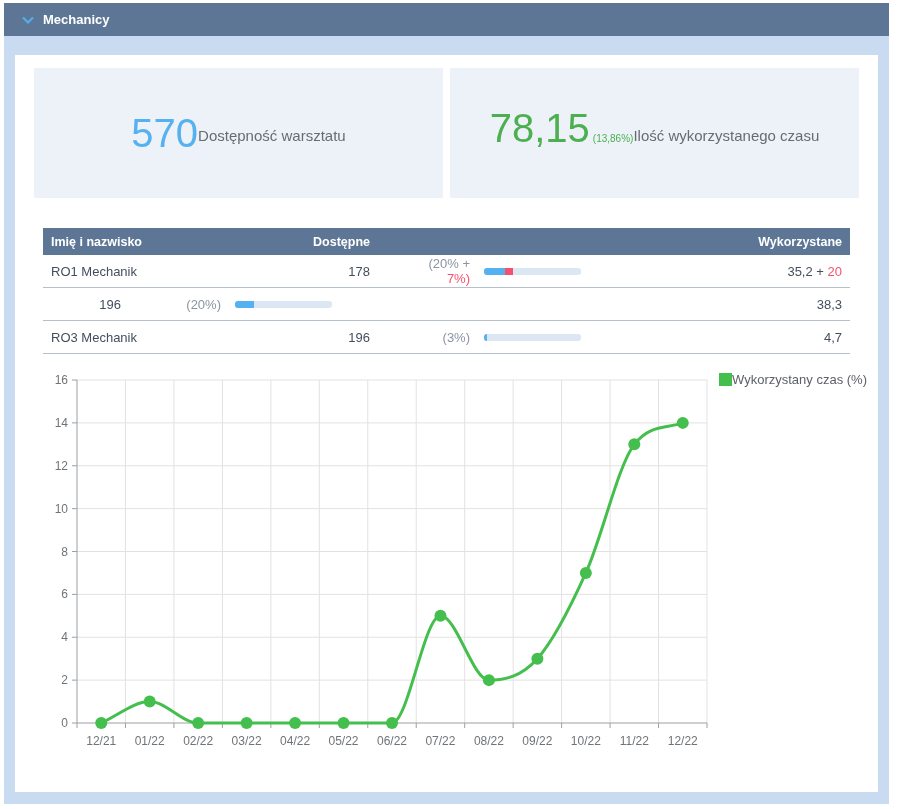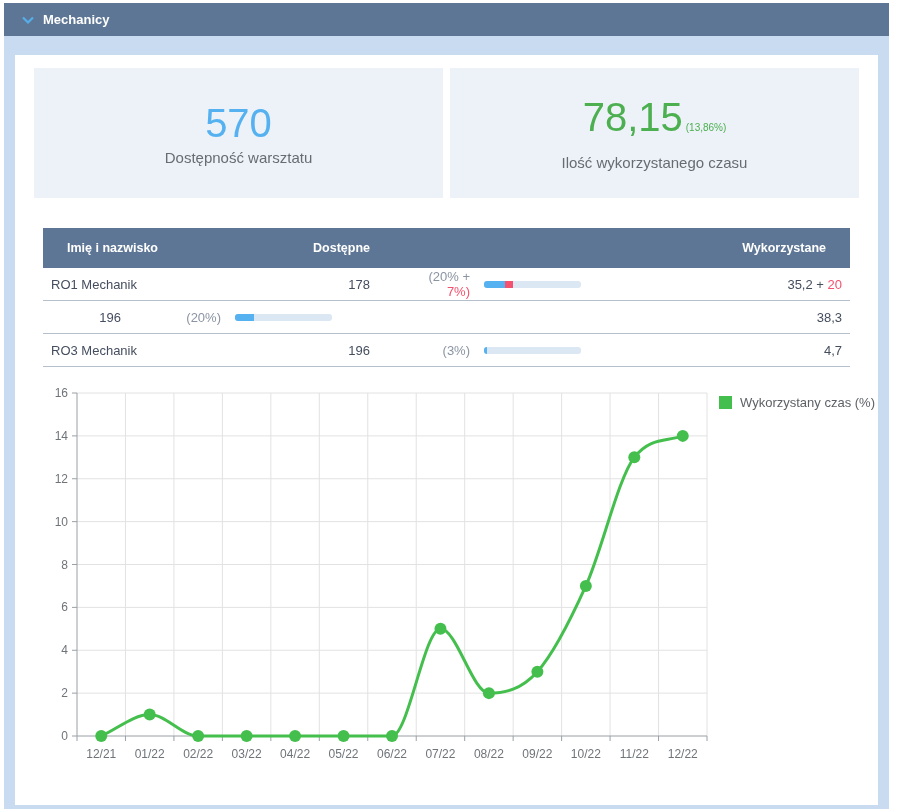--- a/index.html
+++ b/index.html
@@ -11,50 +11,50 @@
     padding-left:17px; cursor:pointer;
   }
   .chevron { display:inline-flex; margin-right:8px; }
   .panel-title { color:#ffffff; font-size:13px; font-weight:bold; }
   .panel-body { background:#c9dbf0; padding:19px 11px 12px 11px; }
   .content { background:#ffffff; padding:13px 0 26px 0; min-height:733px; }
 
   
   .cards { display:flex; gap:7px; margin:0 19px; }
   .card { flex:1; background:#edf2f8; height:130px; display:flex;
-          flex-direction:column; align-items:center; justify-content:center; }
+          flex-direction:row; align-items:center; justify-content:center; }
   .stat-value { font-size:40px; line-height:44px; }
   .stat-value.blue { color:#55b1f0; }
   .stat-value.green { color:#4caf50; }
   .stat-sub { font-size:10px; color:#4caf50; margin-left:3px; }
   .stat-label { font-size:15px; color:#676c72; margin-top:4px; }
 
   
   .table { margin:30px 28px 0 28px; font-size:13px; }
   .t-header { display:flex; align-items:center; background:#5e7695; color:#fff;
-              font-weight:bold; height:40px; padding:0 24px; font-size:12.5px; }
+              font-weight:bold; height:27px; padding:0 8px; font-size:12.5px; }
   .t-row { display:flex; align-items:center; height:33px; padding:0 8px;
            border-bottom:1px solid #b6c0cd; color:#454e5f; }
   .col-name { flex:1; text-align:left; }
   .col-avail { width:70px; text-align:right; }
   .col-pct { width:100px; text-align:right; color:#8b94a3;padding-left:44px; }
   .col-bar { width:97px; margin:0 12px 0 14px; }
   .col-used { flex:1; text-align:right; }
   .pink { color:#f4516e; }
   .bar-track { display:flex; height:7px; background:#dbe7f2; border-radius:3px;
                overflow:hidden; }
   .bar-seg { height:7px; }
   .bar-blue { background:#55b1f0; }
   .bar-pink { background:#f4516e; }
 
   
   .chart-wrap { position:relative; margin:16px 28px 0 28px; height:396px; }
   .tick { font-family:"Liberation Sans", sans-serif; font-size:12px; fill:#6f7479; }
-  .legend { position:absolute; left:676px; top:12px; display:flex;
-            align-items:center; gap:8px; cursor:pointer; }
+  .legend { position:absolute; left:676px; top:2px; display:flex;
+            align-items:center; cursor:pointer; }
   .legend-swatch { width:13px; height:13px; background:#44bf4d; display:inline-block; }
   .legend-label { font-size:13px; color:#5d6166; white-space:nowrap; }
 </style>
 </head>
 <body>
 
 <div class="panel">
   <div class="panel-header">
     <span class="chevron">
       <svg width="14" height="14" viewBox="0 0 14 14">

